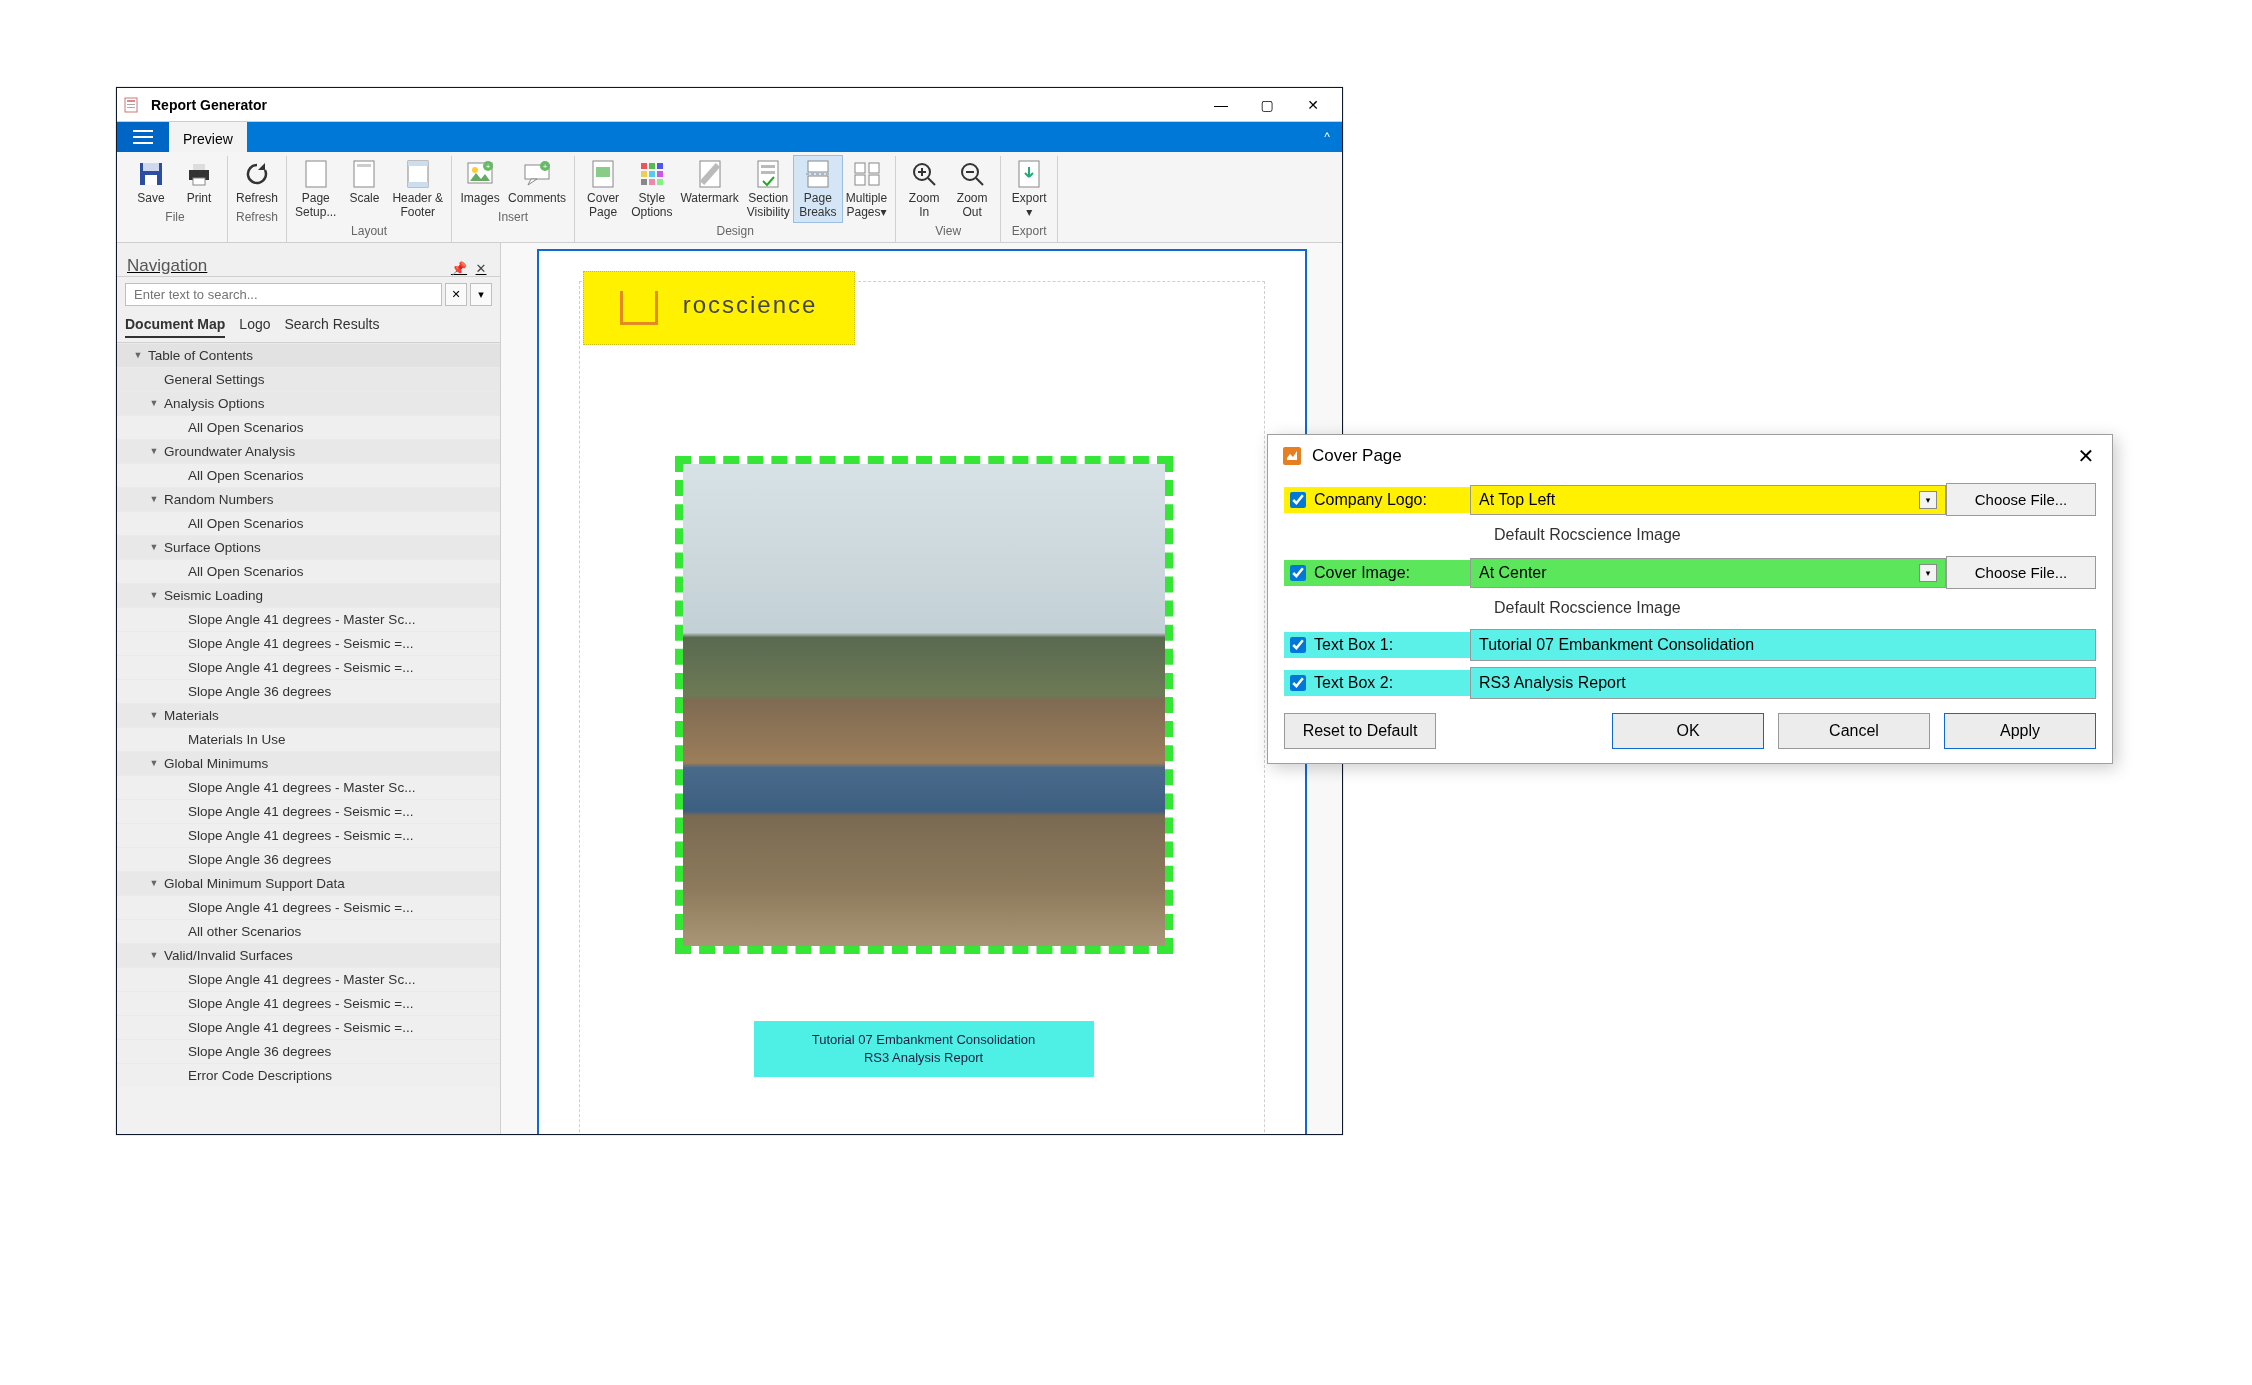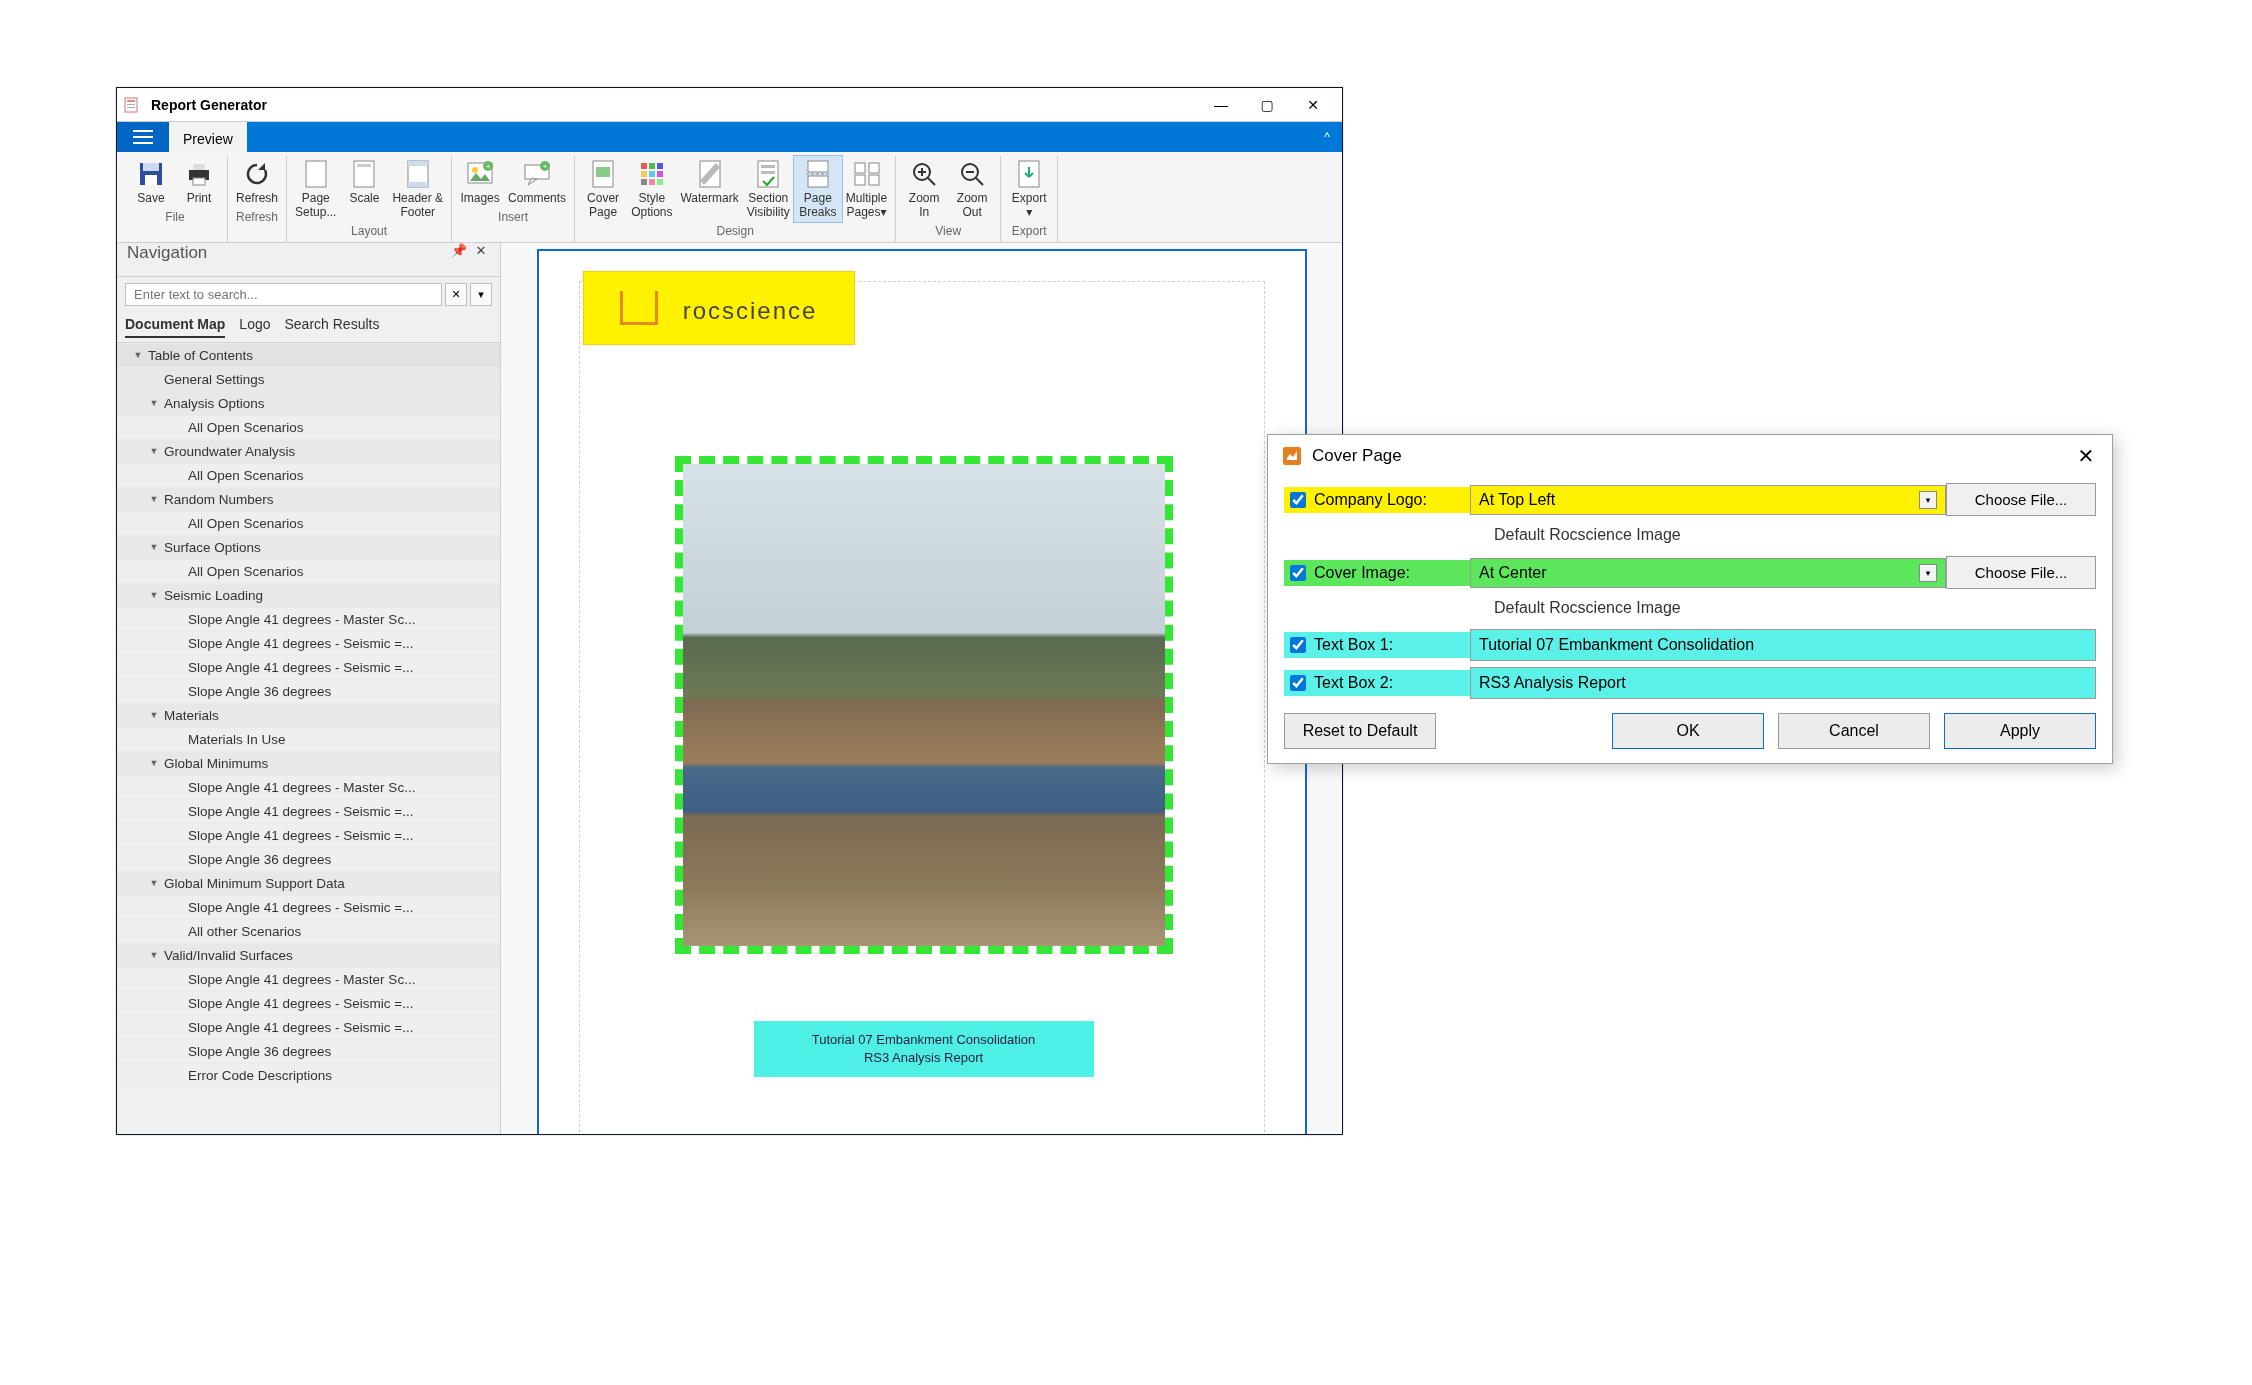--- a/index.html
+++ b/index.html
@@ -23,41 +23,41 @@
 .rgroup { display:flex; flex-direction:column; border-right:1px solid #d0d0d0; padding:0 4px; }
 .rgroup-items { display:flex; }
 .ritem { display:flex; flex-direction:column; align-items:center; justify-content:flex-start; padding:2px 4px; min-width:48px; text-align:center; font-size:12px; color:#333; line-height:1.15; cursor:default; }
 .ritem.sel { background:#d4e6f6; outline:1px solid #9bbfe0; }
 .ritem .ric { width:32px; height:32px; display:flex; align-items:center; justify-content:center; margin-bottom:2px; }
 .rgroup-label { text-align:center; font-size:12px; color:#666; padding:2px 0 4px; }
 
 
 .body { flex:1; display:flex; min-height:0; }
 .nav { width:384px; border-right:1px solid #cfcfcf; background:#f0f0f0; display:flex; flex-direction:column; }
-.nav-head { height:34px; display:flex; align-items:flex-start; padding:0 10px; border-bottom:1px solid #cfcfcf; }
+.nav-head { height:34px; display:flex; align-items:flex-end; padding:0 10px; border-bottom:1px solid #cfcfcf;text-decoration:underline; }
 .nav-head .t { font-size:17px; color:#555; flex:1; }
 .nav-head .pin, .nav-head .x { width:18px; text-align:center; font-size:13px; color:#444; margin-left:4px; }
 .nav-search { display:flex; padding:6px 8px; gap:3px; }
 .nav-search input { flex:1; border:1px solid #bfbfbf; padding:3px 8px; font-size:13px; background:#fff; }
 .nav-search .sx, .nav-search .sd { width:22px; border:1px solid #bfbfbf; background:#fafafa; display:flex; align-items:center; justify-content:center; font-size:11px; }
 .nav-tabs { display:flex; gap:14px; padding:0 8px; font-size:14px; color:#333; }
 .nav-tabs .nt { padding:4px 0; border-bottom:2px solid transparent; }
 .nav-tabs .nt.act { font-weight:700; border-bottom-color:#333; }
 .tree { flex:1; overflow:auto; font-size:13.5px; background:#f1f1f1; border-top:1px solid #d0d0d0; margin-top:4px; }
 .tree > .ti { padding:4px 8px; display:flex; align-items:center; color:#333; white-space:nowrap; overflow:hidden; text-overflow:ellipsis; border-top:1px solid #eaeaea; }
 .ti .exp { width:14px; font-size:9px; color:#666; text-align:center; margin-right:3px; }
 .ti.l0 { padding-left:14px; background:#e2e2e2; }
 .ti.l1 { padding-left:30px; background:#e8e8e8; }
 .ti.l2 { padding-left:54px; background:#efefef; }
 
 .preview { flex:1; background:#f8f8f8; overflow:auto; padding:6px; }
 .page { width:770px; min-height:1010px; background:#fff; border:2px solid #0f6ad0; margin:0 auto; position:relative; }
 .pmargin { position:absolute; left:40px; right:40px; top:30px; bottom:30px; border:1px dashed #cfcfcf; }
 .logo-box { position:absolute; left:44px; top:20px; width:272px; height:74px; background:#fff100; display:flex; align-items:center; justify-content:center; border:1px dotted #d0c000; }
-.logo-box .rl { display:flex; align-items:flex-end; gap:25px; }
+.logo-box .rl { display:flex; align-items:flex-start; gap:25px; }
 .logo-box .sq { width:38px; height:34px; border:3px solid #e38a21; border-top:none; border-right-width:3px; }
 .logo-box .rt { font-size:24px; letter-spacing:2px; color:#444; font-weight:300; }
 .img-box { position:absolute; left:136px; top:205px; width:498px; height:498px; border:8px dashed #36e636; }
 .img-box .sky { position:absolute; inset:0; background:linear-gradient(#d7e2e6 0%, #c3d0d5 35%, #5a6a50 36%, #6d7a56 48%, #7e6b53 49%, #9c7e5a 62%, #4a6a8a 63%, #3d5f81 72%, #7a6a52 73%, #8d7a5c 88%, #a89676 100%); }
 .txt-box { position:absolute; left:215px; top:770px; width:340px; background:#4ef0e6; text-align:center; padding:10px 8px; font-size:13px; color:#224; line-height:1.4; }
 
 
 .dlg { position:absolute; left:1267px; top:434px; width:846px; border:1px solid #9f9f9f; background:#fff; box-shadow:4px 4px 16px rgba(0,0,0,.2); padding-bottom:14px;}
 .dlg-title { height:42px; display:flex; align-items:center; padding:0 12px; }
 .dlg-title .di { width:24px; height:24px; margin-right:8px; }

